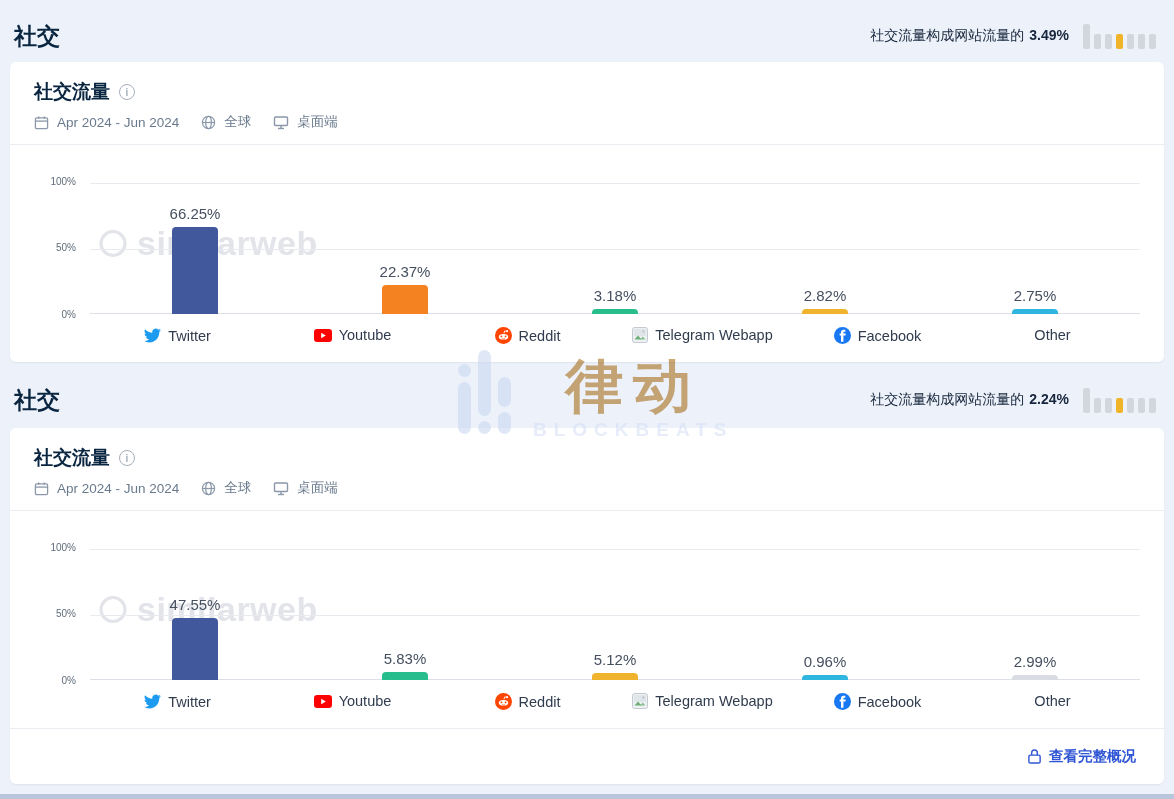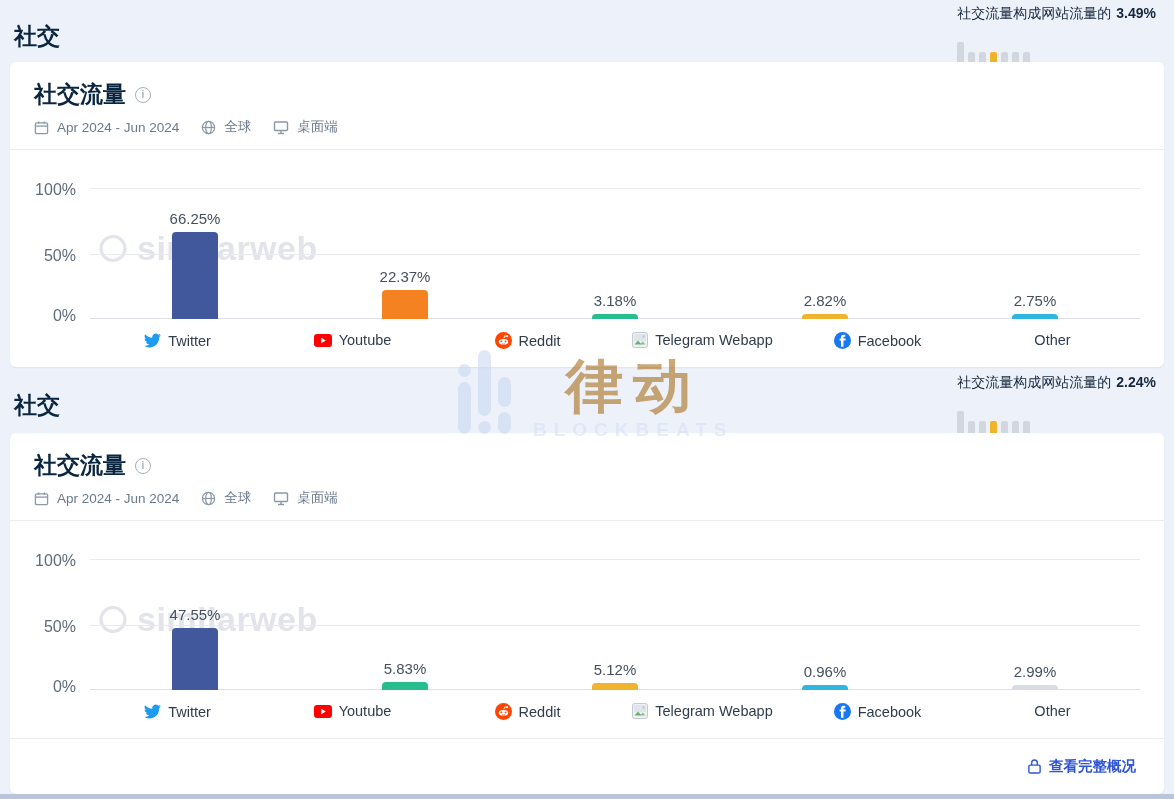--- a/index.html
+++ b/index.html
@@ -10,50 +10,50 @@
     position:relative;
     overflow:hidden;
     color:#0a2540;
   }
   .section-header {
     display:flex; align-items:center; justify-content:space-between;
     padding:10px 18px 0 14px; height:62px;
   }
   .section-header.second { height:66px; }
   .section-heading { font-size:23px; font-weight:700; color:#0a2540; }
-  .summary { display:flex; align-items:flex-start; gap:14px;flex-direction:column; }
+  .summary { display:flex; align-items:flex-end; gap:14px; }
   .summary-text { font-size:14px; color:#17263c; padding-bottom:4px; }
   .summary-text b { font-weight:700; margin-left:5px; }
   .minibars { display:flex; align-items:flex-end; gap:4px; height:26px; }
   .minibar { width:7px; height:15px; border-radius:2px; background:#d2d6dd; }
   .minibar.tall { height:25px; }
   .minibar.hl { background:#f0b429; }
 
   .card {
     margin:0 10px; background:#fff; border-radius:6px;
     box-shadow:0 1px 2px rgba(16,40,80,.07);
     position:relative;
   }
   .card-header { padding:17px 24px 13px 24px; border-bottom:1px solid #e9edf2; }
   .card-title-row { display:flex; align-items:center; gap:9px; }
-  .card-title { font-size:23px; font-weight:700; color:#0a2540; }
+  .card-title { font-size:19px; font-weight:700; color:#0a2540; }
   .info-icon {
     width:16px; height:16px; border:1px solid #a5afbb; border-radius:50%;
     color:#a5afbb; font-size:10px; display:flex; align-items:center; justify-content:center;
     font-weight:700; cursor:pointer;
   }
   .meta-row { display:flex; align-items:center; gap:8px; margin-top:8px;
     font-size:13.5px; color:#697a8d; }
   .meta-row .gap { width:6px; }
   .micon { display:flex; align-items:center; color:#8b98a9; }
 
   .chart { padding:38px 24px 18px 24px; }
   .chart-body { display:flex; }
   .yaxis { width:56px; position:relative; height:131px; flex:none; }
-  .ytick { position:absolute; right:14px; font-size:16px; color:#5f6b7a; }
+  .ytick { position:absolute; right:14px; font-size:10px; color:#5f6b7a; }
   .ytick.t100 { top:-7px; }
   .ytick.t50 { top:calc(50% - 7px); }
   .ytick.t0 { bottom:-6px; }
   .plot-col { flex:1; min-width:0; }
   .plot { height:131px; position:relative; }
   .gridline { position:absolute; left:0; right:0; height:1px; background:#e7eaef; }
   .g100 { top:0; } .g50 { top:50%; } .g0 { bottom:0; background:#dcdfe5; }
   .bars { position:absolute; left:0; right:0; top:0; bottom:0; display:flex; align-items:flex-end; }
   .slot { flex:1; display:flex; justify-content:center; align-items:flex-end; height:100%; }
   .bar-col { display:flex; flex-direction:column; align-items:center; justify-content:flex-end; height:100%; }

